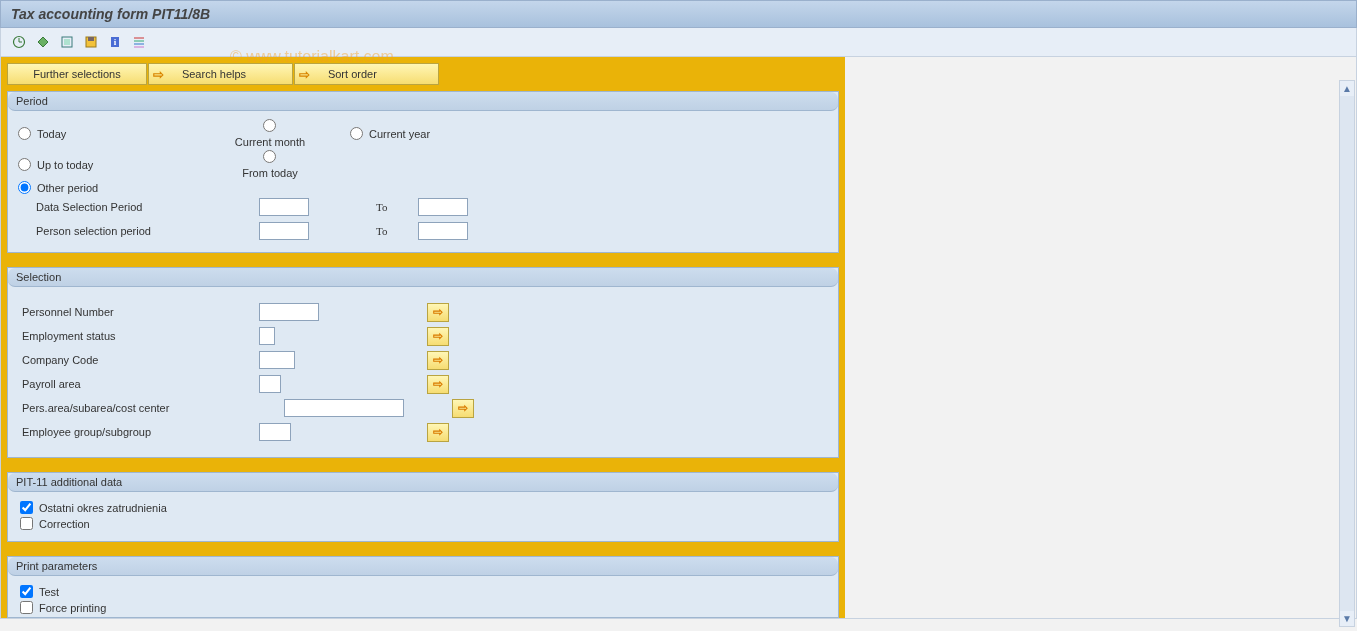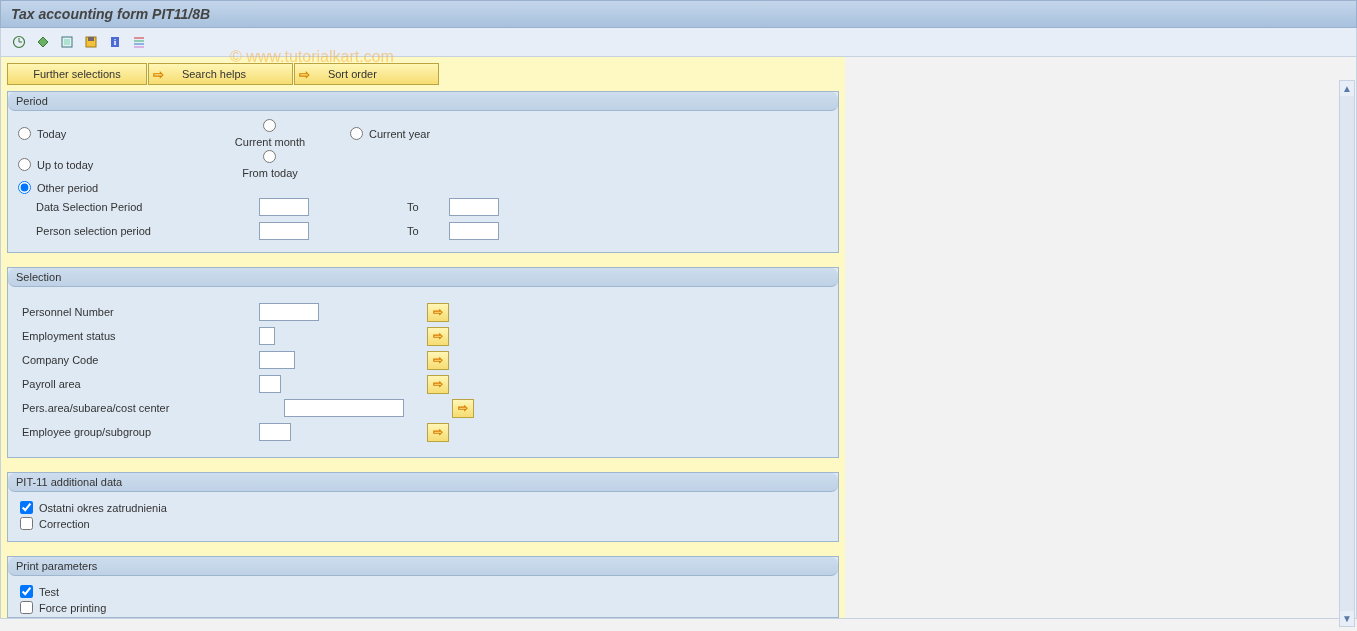--- a/index.html
+++ b/index.html
@@ -49,21 +49,21 @@
     pointer-events: none;
   }
   .content-wrap {
     display: flex;
     border: 1px solid #c7d2e0;
     border-top: none;
   }
   .content {
     flex: 0 0 844px;
     padding: 6px 6px 0 6px;
-    background: #fef9c3;
+    background: #eab308;
   }
   .scr-right {
     position: absolute;
     right: 2px;
     top: 80px;
     bottom: 4px;
     width: 16px;
     background: #e7eef7;
     border: 1px solid #c7d2e0;
     display: flex; flex-direction: column;
@@ -116,21 +116,21 @@
     border: 1px solid #8ea3bb;
     background: #fff;
     height: 18px;
     font-size: 11px;
     padding: 0 3px;
   }
   .w60 { width: 60px; }
   .w30 { width: 24px; }
   .w100 { width: 120px; }
   .w50 { width: 50px; }
-  .to-lbl { width: 26px; margin-left: 82px;}
+  .to-lbl { width: 26px; margin-left: 51px; font-family: Liberation Serif, serif;}
 
   .sel-arrow {
     width: 22px; height: 19px;
     background: linear-gradient(#fff6b5, #f6dd72);
     border: 1px solid #b9a441;
     display: inline-flex; align-items:center; justify-content:center;
     font-size: 12px; color: #d97b00; font-weight:bold;
     cursor: pointer;
     margin-left: 4px;
   }

